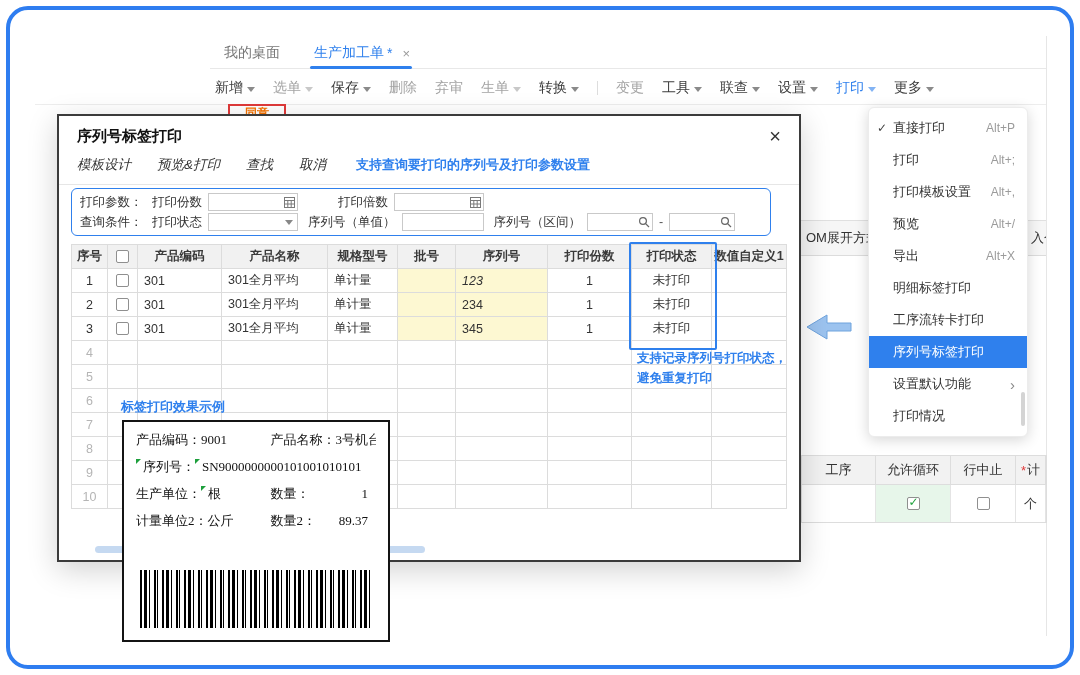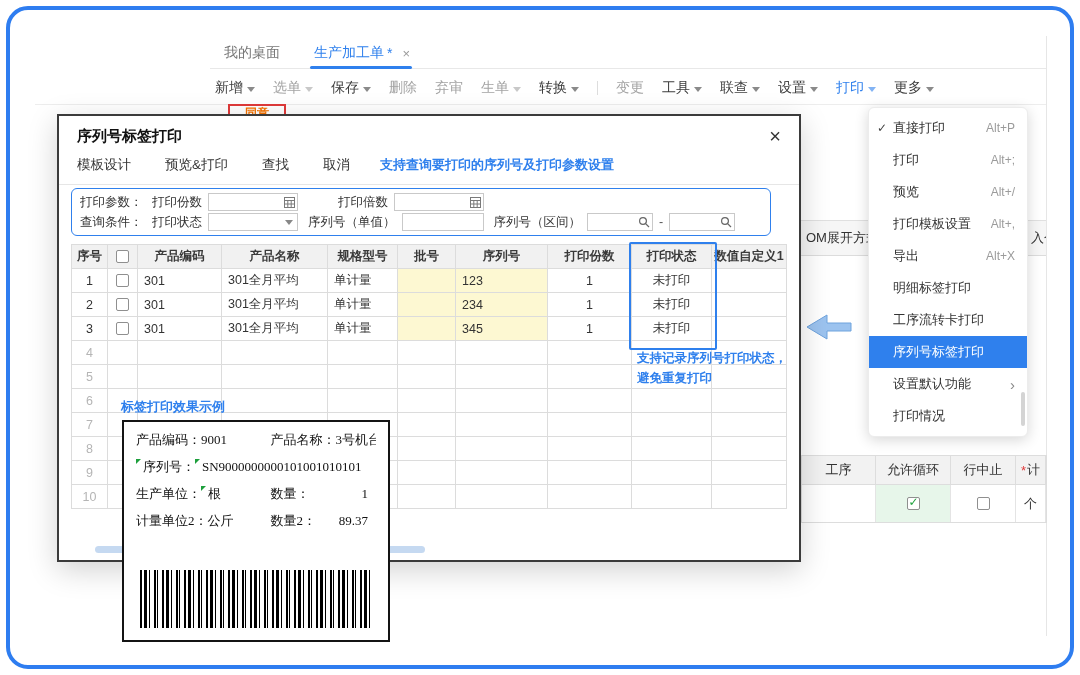--- a/index.html
+++ b/index.html
@@ -60,21 +60,21 @@
   .menu-item.selected{background:#2f80ed;color:#fff;}
   .menu-sub{color:#888;font-size:15px;line-height:1;}
   .menu-scroll{position:absolute;right:2px;bottom:10px;width:4px;height:34px;background:#d4d4d4;border-radius:2px;}
 
   
   .dialog{position:absolute;left:57px;top:114px;width:744px;height:448px;background:#fff;border:2px solid #3b3b3b;box-shadow:0 8px 28px rgba(0,0,0,.18);z-index:10;box-sizing:border-box;}
   .dlg-title-row{height:40px;display:flex;align-items:center;padding:0 18px;}
   .dlg-title{font-size:15px;font-weight:bold;color:#111;}
   .dlg-close{margin-left:auto;font-size:20px;color:#333;cursor:pointer;line-height:1;}
   .dlg-menu{display:flex;align-items:center;padding:0 18px 10px;border-bottom:1px solid #e6e6e6;}
-  .dlg-menu-items{display:flex;gap:34px;font-size:13.5px;color:#333;}
+  .dlg-menu-items{display:flex;gap:26px;font-size:13.5px;color:#333;font-style:italic;}
   .dlg-menu-item{cursor:pointer;white-space:nowrap;}
   .dlg-hint{color:#2f80ed;font-weight:bold;font-size:13px;margin-left:30px;white-space:nowrap;}
 
   .param-box{position:absolute;left:12px;top:72px;width:700px;height:48px;border:1px solid #2f80ed;border-radius:6px;box-sizing:border-box;padding:3px 8px;}
   .param-row{height:20px;display:flex;align-items:center;font-size:12.5px;color:#333;white-space:nowrap;}
   .p-label{width:72px;flex:none;}
   .f-label{margin-right:6px;}
   .ml40{margin-left:40px}.ml10{margin-left:10px}
   .ipt{height:18px;border:1px solid #c9c9c9;background:#fff;display:inline-flex;align-items:center;justify-content:flex-end;box-sizing:border-box;padding:0 2px;flex:none;}
   .sel{height:18px;border:1px solid #c9c9c9;background:#fff;display:inline-flex;align-items:center;justify-content:flex-end;box-sizing:border-box;padding:0 4px;flex:none;}
@@ -228,27 +228,27 @@
       <span class="menu-label">直接打印</span>
       <span class="menu-shortcut">Alt+P</span>
     </div>
     <div class="menu-item">
       <span class="menu-check"></span>
       <span class="menu-label">打印</span>
       <span class="menu-shortcut">Alt+;</span>
     </div>
     <div class="menu-item">
       <span class="menu-check"></span>
+      <span class="menu-label">打印模板设置</span>
+      <span class="menu-shortcut">Alt+,</span>
+    </div>
+    <div class="menu-item">
+      <span class="menu-check"></span>
       <span class="menu-label">预览</span>
       <span class="menu-shortcut">Alt+/</span>
-    </div>
-    <div class="menu-item">
-      <span class="menu-check"></span>
-      <span class="menu-label">打印模板设置</span>
-      <span class="menu-shortcut">Alt+,</span>
     </div>
     <div class="menu-item">
       <span class="menu-check"></span>
       <span class="menu-label">导出</span>
       <span class="menu-shortcut">Alt+X</span>
     </div>
     <div class="menu-item">
       <span class="menu-check"></span>
       <span class="menu-label">明细标签打印</span>
     </div>
@@ -352,21 +352,21 @@
       </div>
       <div class="tbl-row">
         <div class="c ctr" style="width: 36px;">1</div>
         <div class="c ctr" style="width: 30px;">
           <span class="cb"></span>
         </div>
         <div class="c " style="width: 84px;">301</div>
         <div class="c " style="width: 106px;">301全月平均</div>
         <div class="c " style="width: 70px;">单计量</div>
         <div class="c yellow" style="width: 58px;"></div>
-        <div class="c yellow" style="width: 92px;">123</div>
+        <div class="c yellow" style="width: 92px; font-style: italic;">123</div>
         <div class="c ctr" style="width: 84px;">1</div>
         <div class="c ctr" style="width: 80px;">未打印</div>
         <div class="c " style="width: 75px;"></div>
       </div>
       <div class="tbl-row">
         <div class="c ctr" style="width: 36px;">2</div>
         <div class="c ctr" style="width: 30px;">
           <span class="cb"></span>
         </div>
         <div class="c " style="width: 84px;">301</div>

